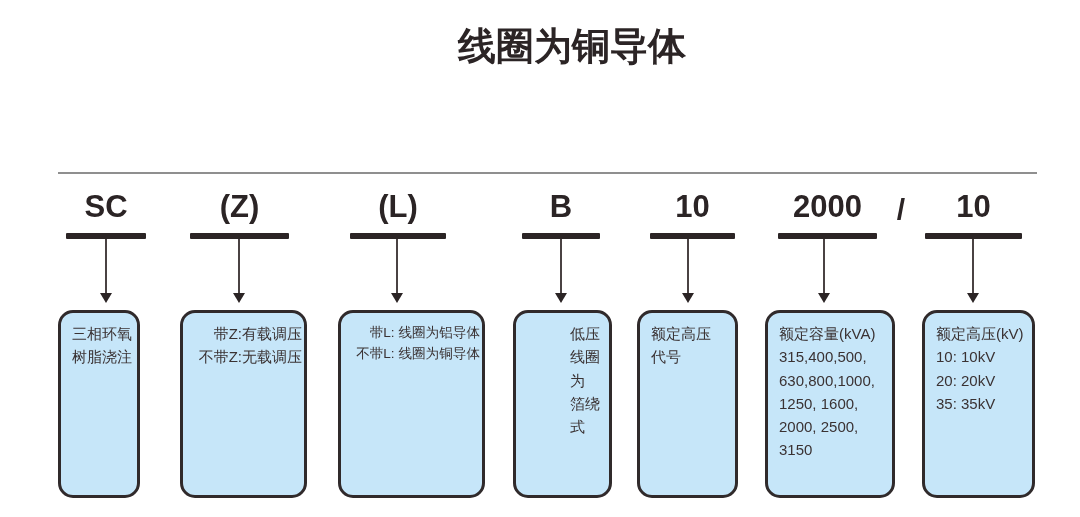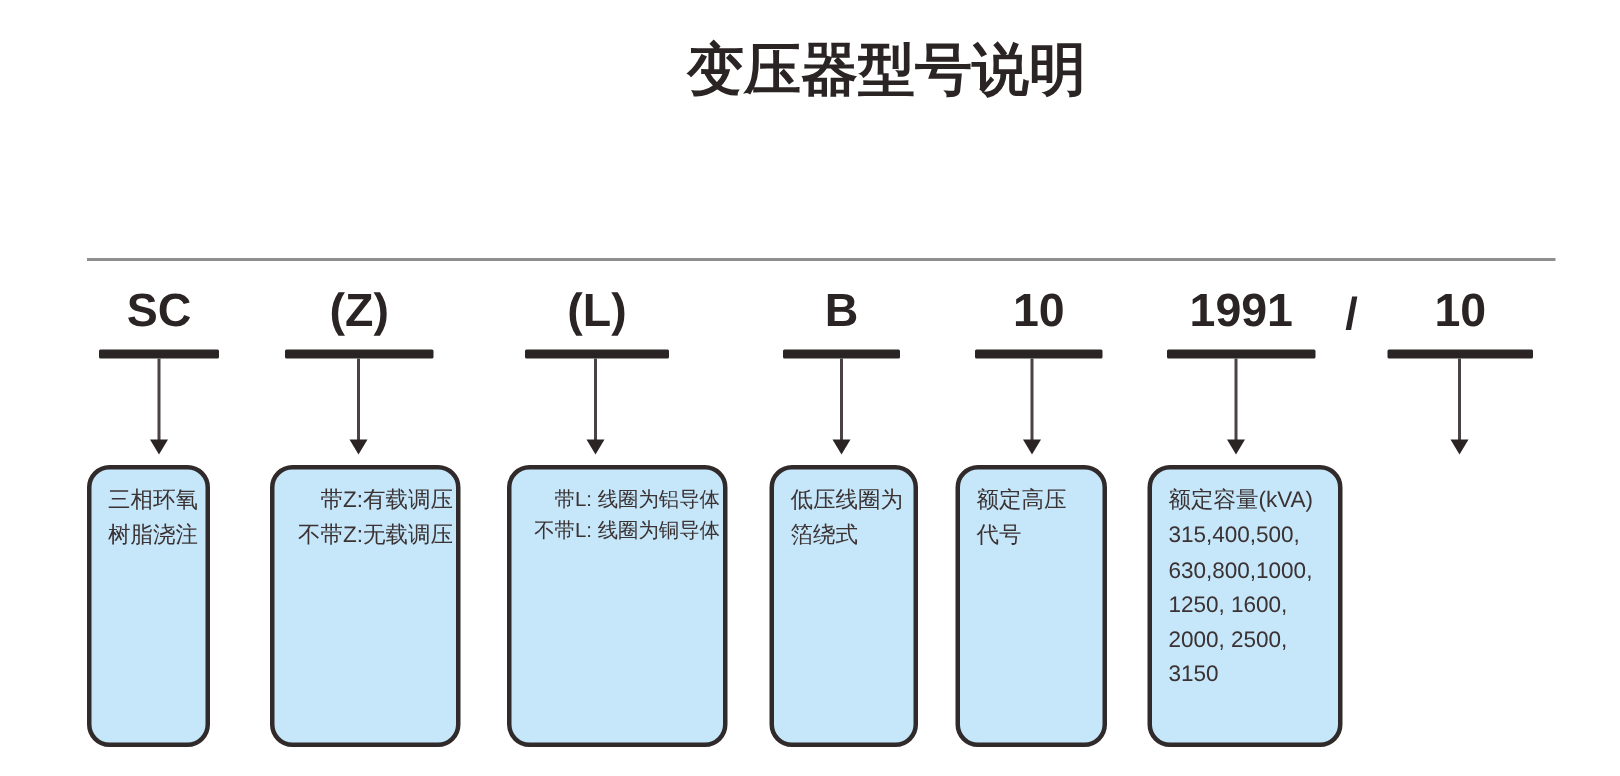--- a/index.html
+++ b/index.html
@@ -128,31 +128,31 @@
   .arrow.p3 { left: 390px; }
   .arrow.p4 { left: 554px; }
   .arrow.p5 { left: 681px; }
   .arrow.p6 { left: 817px; }
   .arrow.p7 { left: 966px; }
 
   .box.p1 { left: 58px;  width: 82px;  }
   .box.p2 { left: 180px; width: 127px; text-align: right; }
   .box.p3 { left: 338px; width: 147px; text-align: right; }
   .box.p3 .desc { font-size: 13.6px; padding-left: 9px; }
-  .box.p4 { left: 513px; width: 99px;  }
+  .box.p4 { left: 513px; width: 99px; padding-left: 43px;  }
   .box.p5 { left: 637px; width: 101px; }
   .box.p6 { left: 765px; width: 130px; }
   .box.p7 { left: 922px; width: 113px; }
 </style>
 </head>
 <body>
 
 <div class="canvas">
 
-  <h1 class="title">变压器型号说明</h1>
+  <h1 class="title">线圈为铜导体</h1>
 
   <div class="topline"></div>
 
   <div class="code p1">SC</div>
   <div class="bar p1"></div>
   <div class="arrow p1">
       <div class="stem"></div>
       <div class="head"></div>
     </div>
   <div class="box p1">
@@ -197,21 +197,21 @@
   <div class="bar p5"></div>
   <div class="arrow p5">
       <div class="stem"></div>
       <div class="head"></div>
     </div>
   <div class="box p5">
       <span class="desc">额定高压
 代号</span>
     </div>
 
-  <div class="code p6">1991</div>
+  <div class="code p6">2000</div>
   <div class="bar p6"></div>
   <div class="arrow p6">
       <div class="stem"></div>
       <div class="head"></div>
     </div>
   <div class="box p6">
       <span class="desc">额定容量(kVA)
 315,400,500,
 630,800,1000,
 1250, 1600,
@@ -220,14 +220,20 @@
     </div>
 
   <div class="slash">/</div>
 
   <div class="code p7">10</div>
   <div class="bar p7"></div>
   <div class="arrow p7">
       <div class="stem"></div>
       <div class="head"></div>
     </div>
+  <div class="box p7">
+      <span class="desc">额定高压(kV)
+10: 10kV
+20: 20kV
+35: 35kV</span>
+    </div>
 
 </div>
 
 </body></html>

